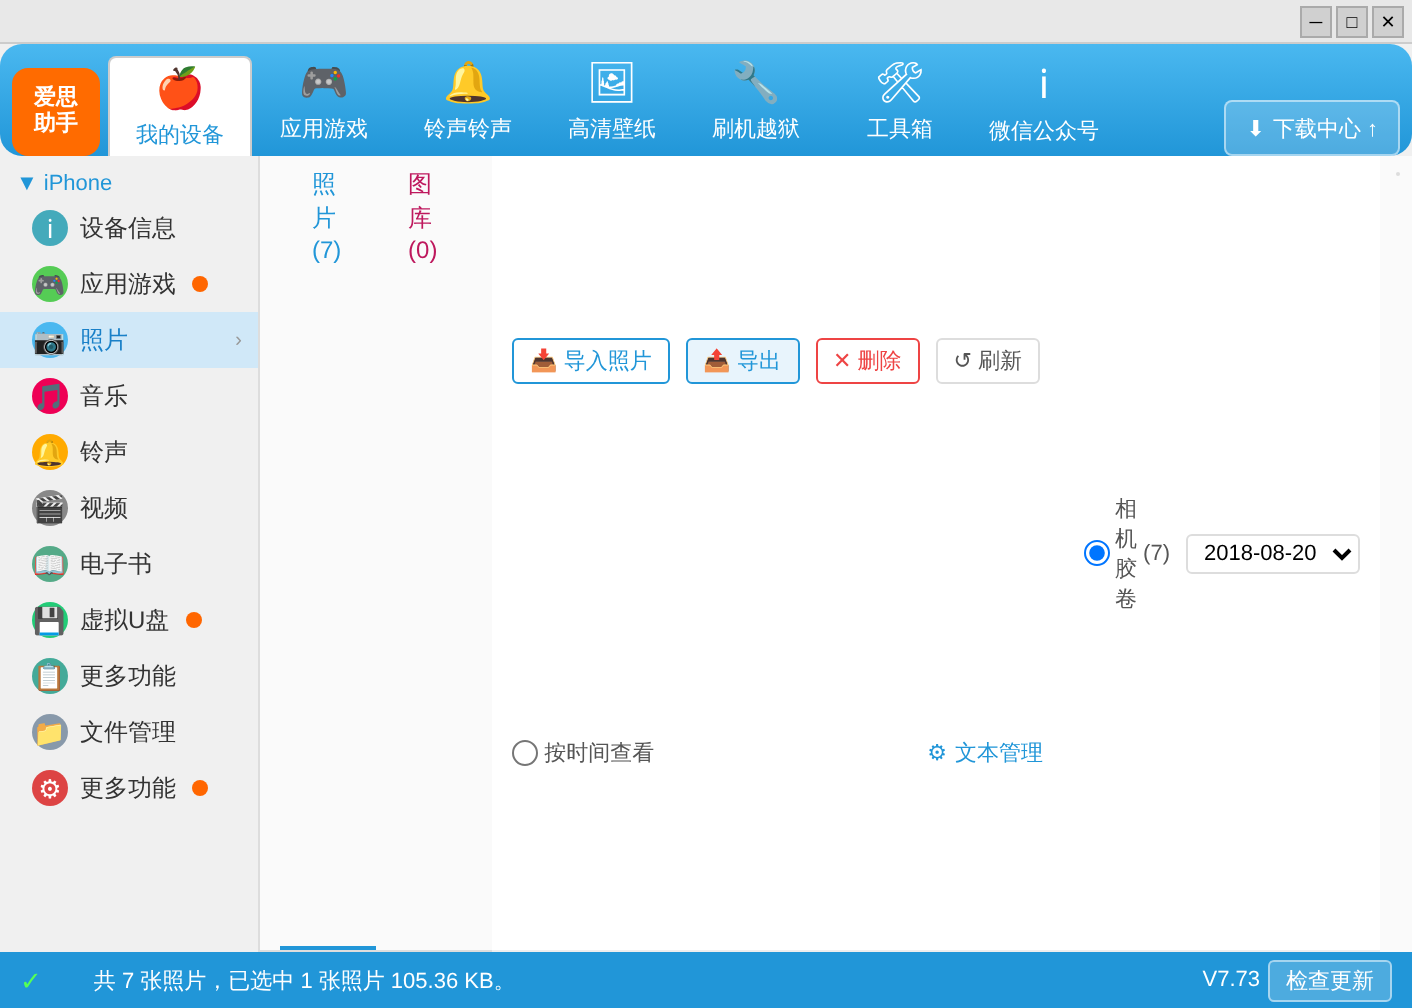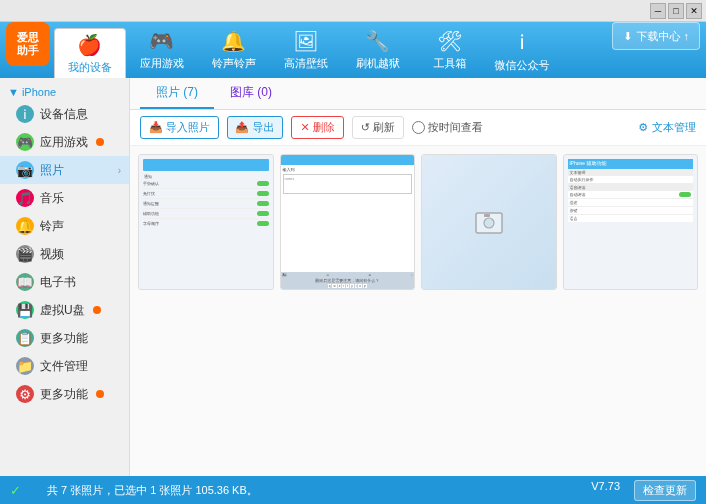--- a/index.html
+++ b/index.html
@@ -23,22 +23,23 @@
       cursor: pointer;
       display: flex; align-items: center; justify-content: center;
       font-size: 9px;
     }
 
     
     .nav-bar {
       height: 56px;
       background: linear-gradient(180deg, #4ab8f0 0%, #2196d8 100%);
       display: flex;
-      align-items: flex-start;
+      align-items: flex-end;
       padding: 0 6px;
+      border-radius: 11px;
     }
     .nav-logo {
       width: 44px;
       height: 44px;
       background: #ff6b00;
       border-radius: 8px;
       display: flex; align-items: center; justify-content: center;
       margin-right: 4px;
       flex-shrink: 0;
     }
@@ -134,37 +135,37 @@
       font-size: 11px;
       cursor: pointer;
       width: 100%;
       text-align: center;
     }
 
     
     .content-area {
       flex: 1;
       display: flex;
-      flex-direction: column;
+      flex-direction: row;
       background: white;
       overflow: hidden;
     }
 
     
     .tab-bar {
       display: flex;
       border-bottom: 1px solid #ddd;
       padding: 0 10px;
       background: #fafafa;
     }
     .tab {
       padding: 6px 16px;
       cursor: pointer;
       font-size: 12px;
-      color: #6d28d9;
+      color: #be185d;
       border-bottom: 2px solid transparent;
     }
     .tab.active {
       color: #2196d8;
       border-bottom: 2px solid #2196d8;
     }
 
     
     .toolbar {
       display: flex;
@@ -245,21 +246,21 @@
     
     .status-bar {
       height: 28px;
       background: #2196d8;
       display: flex; align-items: center;
       padding: 0 10px;
       color: white;
       font-size: 11px;
     }
     .status-left { display: flex; align-items: center; gap: 6px; }
-    .status-right { margin-left: auto; display: flex; gap: 14px; }
+    .status-right { margin-left: auto; display: flex; align-items: center; gap: 4px; }
     .status-btn {
       background: rgba(255,255,255,0.2);
       border: 1px solid rgba(255,255,255,0.5);
       border-radius: 3px;
       padding: 2px 8px;
       color: white;
       cursor: pointer;
       font-size: 11px;
     }
     .itunes-check { display: flex; align-items: center; gap: 4px; }
@@ -412,20 +413,30 @@
       <label class="toolbar-radio">
         <input type="radio" name="view" style="">
         <span>按时间查看</span>
       </label>
       <div class="toolbar-right">
         <span>⚙</span>
         <span>文本管理</span>
       </div>
     </div>
 
+    <div class="filter-bar">
+      <label class="filter-radio">
+        <input type="radio" name="album" checked="" style="">
+        <span>相机胶卷</span>
+        <span>(7)</span>
+      </label>
+      <select class="date-select">
+        <option>2018-08-20</option>
+      </select>
+    </div>
 
     <div class="photos-grid">
 
       <div class="photo-thumb">
         <div class="mock-screenshot" style="background: #f0f4f8;">
           <div class="mock-blue-header" style="background:#4ab8f0;height:12px;"></div>
           <div style="font-size:4px;color:#555;padding:1px;">通知</div>
           <div style="display:flex;justify-content:space-between;align-items:center;padding:1px 0;">
             <span style="font-size:4px;">手势确认</span>
             <div class="mock-toggle"></div>

